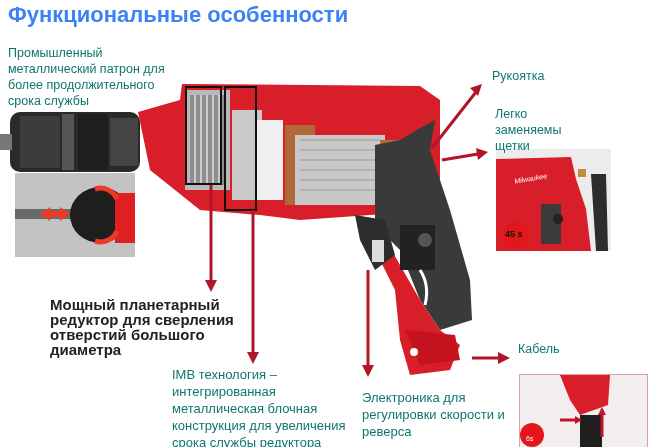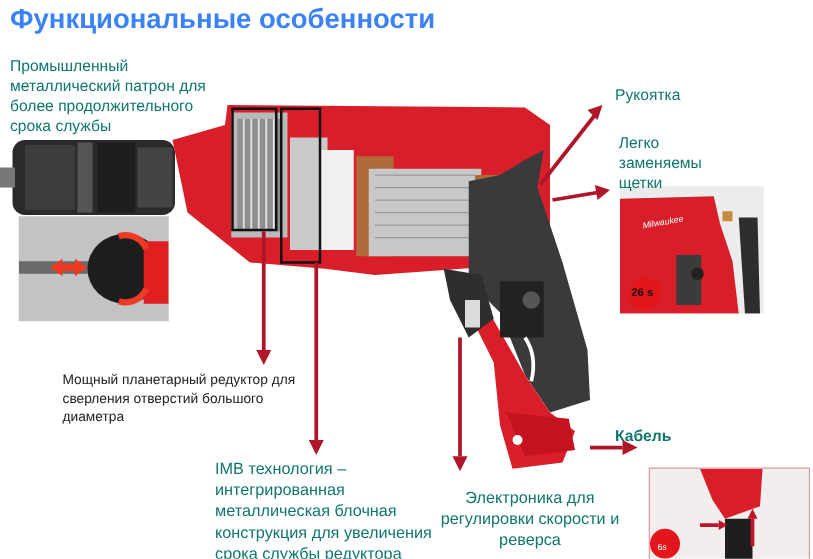--- a/index.html
+++ b/index.html
@@ -1,21 +1,21 @@
 <!DOCTYPE html>
 <html><head>
 <meta charset="utf-8">
 <style>
   html, body { margin:0; padding:0; }
   body { width:650px; height:447px; background:#ffffff; position:relative; overflow:hidden;
          font-family:"Liberation Sans", sans-serif; color:#111; }
   .abs { position:absolute; }
   .title { left:8px; top:2px; font-size:22px; font-weight:bold; color:#3b82f6; white-space:nowrap; }
   .label { font-size:12.5px; line-height:16px; color:#0f766e; }
-  .label.bold { font-size:11px; line-height:15px; font-weight:normal; color:#222; }
+  .label.bold { font-size:15px; line-height:15px; font-weight:bold; color:#222; }
   .label.big { font-size:13px; line-height:17px; }
   svg { position:absolute; left:0; top:0; }
   .photo { position:absolute; overflow:hidden; }
 </style>
 </head>
 <body>
 
 <div class="abs title">Функциональные особенности</div>
 
 <svg width="650" height="447">
@@ -112,21 +112,21 @@
 <div class="photo" style="left:496px; top:149px; width:115px; height:102px; background:#ececec;">
   <svg width="115" height="102">
     <path d="M0,10 L75,8 L80,30 L90,60 L95,102 L0,102 Z" fill="#d81e28"></path>
     <rect x="45" y="55" width="20" height="40" fill="#3b3b3b"></rect>
     <circle cx="62" cy="70" r="5" fill="#222"></circle>
     <path d="M95,25 L110,25 L112,102 L100,102 Z" fill="#2d2d2d"></path>
     <rect x="82" y="20" width="8" height="8" fill="#c88a3e"></rect>
     <circle cx="20" cy="86" r="13" fill="#e3161c"></circle>
   </svg>
   <span class="abs" style="left:18px; top:26px; font-size:7px; color:#fff; font-style:italic; transform:rotate(-10deg);">Milwaukee</span>
-  <span class="abs" style="left:9px; top:80px; font-size:9px; font-weight:bold; color:#111;">26 s</span>
+  <span class="abs" style="left:9px; top:80px; font-size:9px; font-weight:bold; color:#111;">45 s</span>
 </div>
 
 <div class="photo" style="left:519px; top:374px; width:127px; height:73px; background:#f2eeee; border:1px solid #d9a0a6;">
   <svg width="127" height="73">
     <path d="M40,0 L90,0 L88,30 L60,40 L50,25 Z" fill="#d81e28"></path>
     <rect x="60" y="40" width="22" height="33" fill="#1e1e1e"></rect>
     <circle cx="12" cy="60" r="12" fill="#e3161c"></circle>
     <g stroke="#c0142a" stroke-width="3" fill="#c0142a">
       <line x1="40" y1="45" x2="55" y2="45"></line>
         <polygon points="55,41 62,45 55,49" stroke="none"></polygon>
@@ -140,15 +140,15 @@
 <div class="abs label" style="left:8px; top:45px; width:160px;">Промышленный металлический патрон для более продолжительного срока службы</div>
 
 <div class="abs label bold" style="left:50px; top:297px; width:200px;">Мощный планетарный редуктор для сверления отверстий большого диаметра</div>
 
 <div class="abs label big" style="left:172px; top:366px; width:185px;">IMB технология – интегрированная металлическая блочная конструкция для увеличения срока службы редуктора</div>
 
 <div class="abs label" style="left:492px; top:68px;">Рукоятка</div>
 
 <div class="abs label" style="left:495px; top:106px; width:80px;">Легко заменяемы щетки</div>
 
-<div class="abs label" style="left:492px; top:341px;font-weight:bold;">Кабель</div>
+<div class="abs label" style="left:518px; top:341px;">Кабель</div>
 
-<div class="abs label big" style="left:344px; top:389px; width:160px;text-align:center;">Электроника для регулировки скорости и реверса</div>
+<div class="abs label big" style="left:362px; top:389px; width:160px;">Электроника для регулировки скорости и реверса</div>
 
 </body></html>

